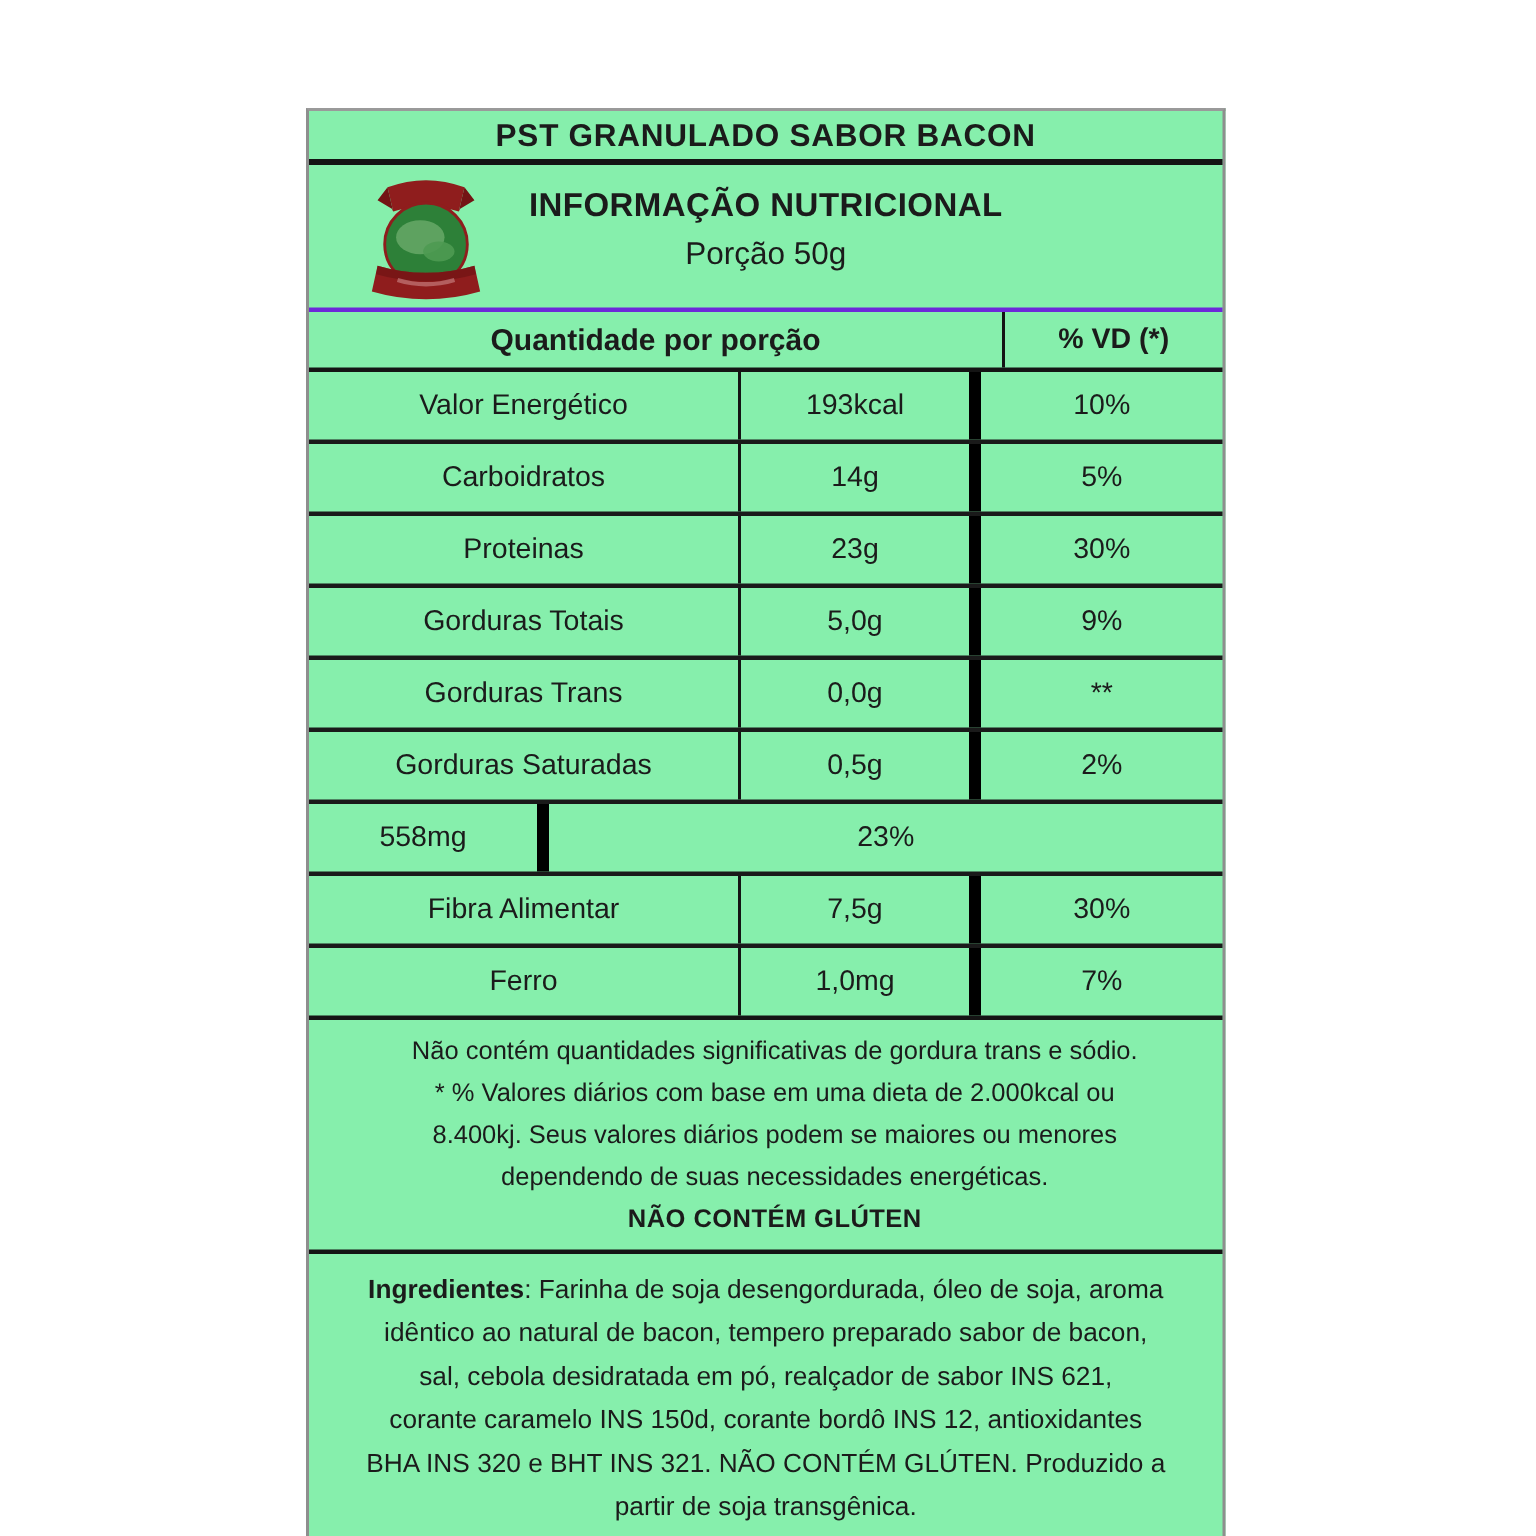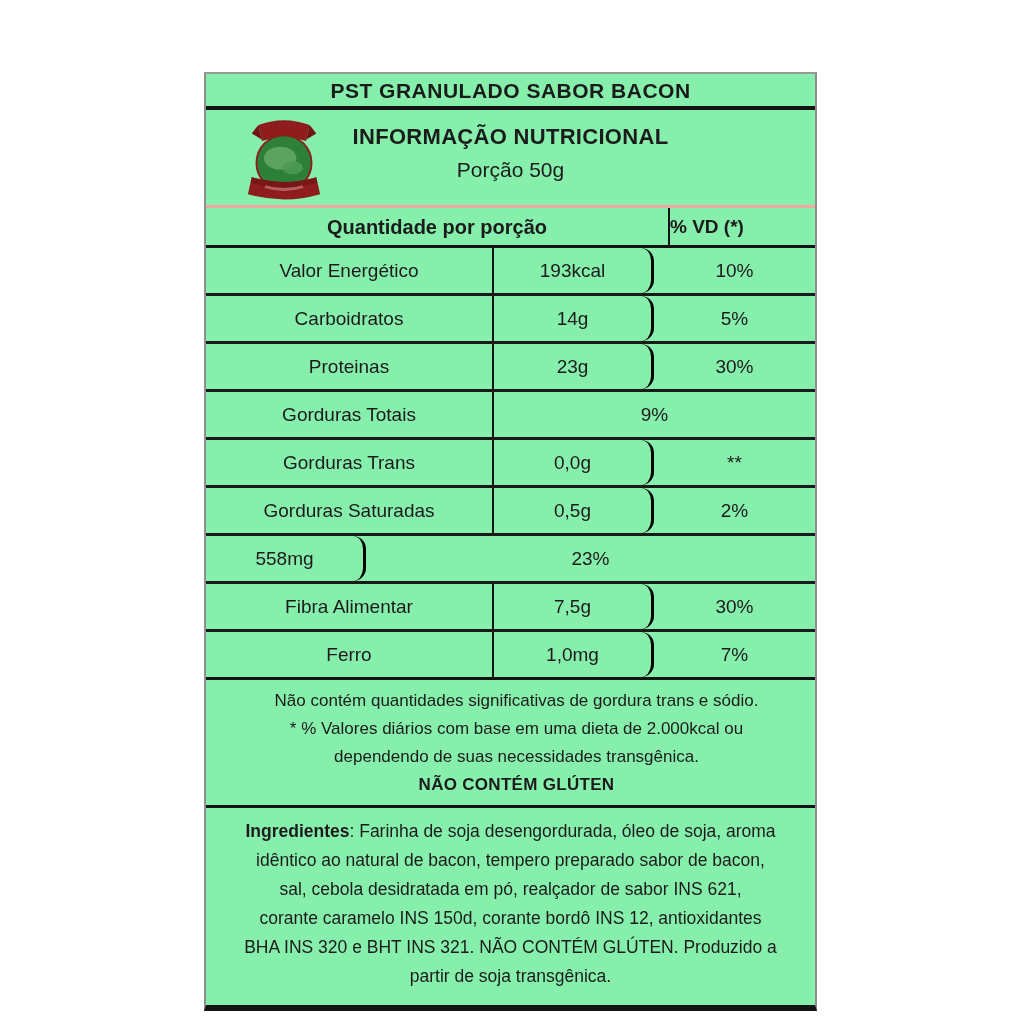--- a/index.html
+++ b/index.html
@@ -25,21 +25,21 @@
     line-height: 34px;
     text-align: center;
     font-weight: bold;
     font-size: 21px;
     letter-spacing: 0.5px;
     border-bottom: 4px solid #141414;
   }
   .info-header {
     position: relative;
     height: 98px;
-    border-bottom: 3px solid #fca5a5;
+    border-bottom: 3px solid #6d28d9;
   }
   .logo {
     position: absolute;
     left: 40px; top: 7px;
     width: 76px; height: 88px;
   }
   .info-title {
     padding-top: 14px;
     text-align: center;
     font-weight: bold;
@@ -60,39 +60,39 @@
   }
   .th-qty {
     width: 464px;
     border-right: 2px solid #141414;
     text-align: center;
     line-height: 38px;
     font-size: 20px;
   }
   .th-dv {
     flex: 1;
-    text-align: left;
+    text-align: center;
     line-height: 38px;
     font-size: 19px;
   }
   .trow {
     display: flex;
     height: 48px;
     border-bottom: 3px solid #1a1a1a;
     font-size: 19px;
     align-items: stretch;
   }
   .trow:last-child { border-bottom: 3px solid #141414; }
   .c1, .c2, .c3 {
     display: flex;
     align-items: center;
     justify-content: center;
   }
   .c1 { width: 288px; border-right: 2px solid #141414; }
-  .c2 { width: 160px; border-right: 3px solid #000000; border-radius: 13px; }
+  .c2 { width: 160px; border-right: 8px solid #000000; }
   .c3 { flex: 1; }
   .footnote {
     padding: 7px 8px 6px 20px;
     text-align: center;
     font-size: 17px;
     line-height: 28px;
     border-bottom: 3px solid #141414;
   }
   .footnote .fline { display: block; }
   .footnote .gluten { display: block; font-weight: bold; letter-spacing: 0.3px; }
@@ -145,20 +145,21 @@
       <div class="c2">14g</div>
       <div class="c3">5%</div>
     </div>
     <div class="trow">
       <div class="c1">Proteinas</div>
       <div class="c2">23g</div>
       <div class="c3">30%</div>
     </div>
     <div class="trow">
       <div class="c1">Gorduras Totais</div>
+      <div class="c2">5,0g</div>
       <div class="c3">9%</div>
     </div>
     <div class="trow">
       <div class="c1">Gorduras Trans</div>
       <div class="c2">0,0g</div>
       <div class="c3">**</div>
     </div>
     <div class="trow">
       <div class="c1">Gorduras Saturadas</div>
       <div class="c2">0,5g</div>
@@ -176,21 +177,22 @@
     <div class="trow">
       <div class="c1">Ferro</div>
       <div class="c2">1,0mg</div>
       <div class="c3">7%</div>
     </div>
   </div>
 
   <div class="footnote">
     <span class="fline">Não contém quantidades significativas de gordura trans e sódio.</span>
     <span class="fline">* % Valores diários com base em uma dieta de 2.000kcal ou</span>
-    <span class="fline">dependendo de suas necessidades transgênica.</span>
+    <span class="fline">8.400kj. Seus valores diários podem se maiores ou menores</span>
+    <span class="fline">dependendo de suas necessidades energéticas.</span>
     <span class="gluten">NÃO CONTÉM GLÚTEN</span>
   </div>
 
   <div class="ingredients">
     <span class="iline"><span class="ilabel">Ingredientes</span><span>: Farinha de soja desengordurada, óleo de soja, aroma</span></span>
     <span class="iline">idêntico ao natural de bacon, tempero preparado sabor de bacon,</span>
     <span class="iline">sal, cebola desidratada em pó, realçador de sabor INS 621,</span>
     <span class="iline">corante caramelo INS 150d, corante bordô INS 12, antioxidantes</span>
     <span class="iline">BHA INS 320 e BHT INS 321. NÃO CONTÉM GLÚTEN. Produzido a</span>
     <span class="iline">partir de soja transgênica.</span>

